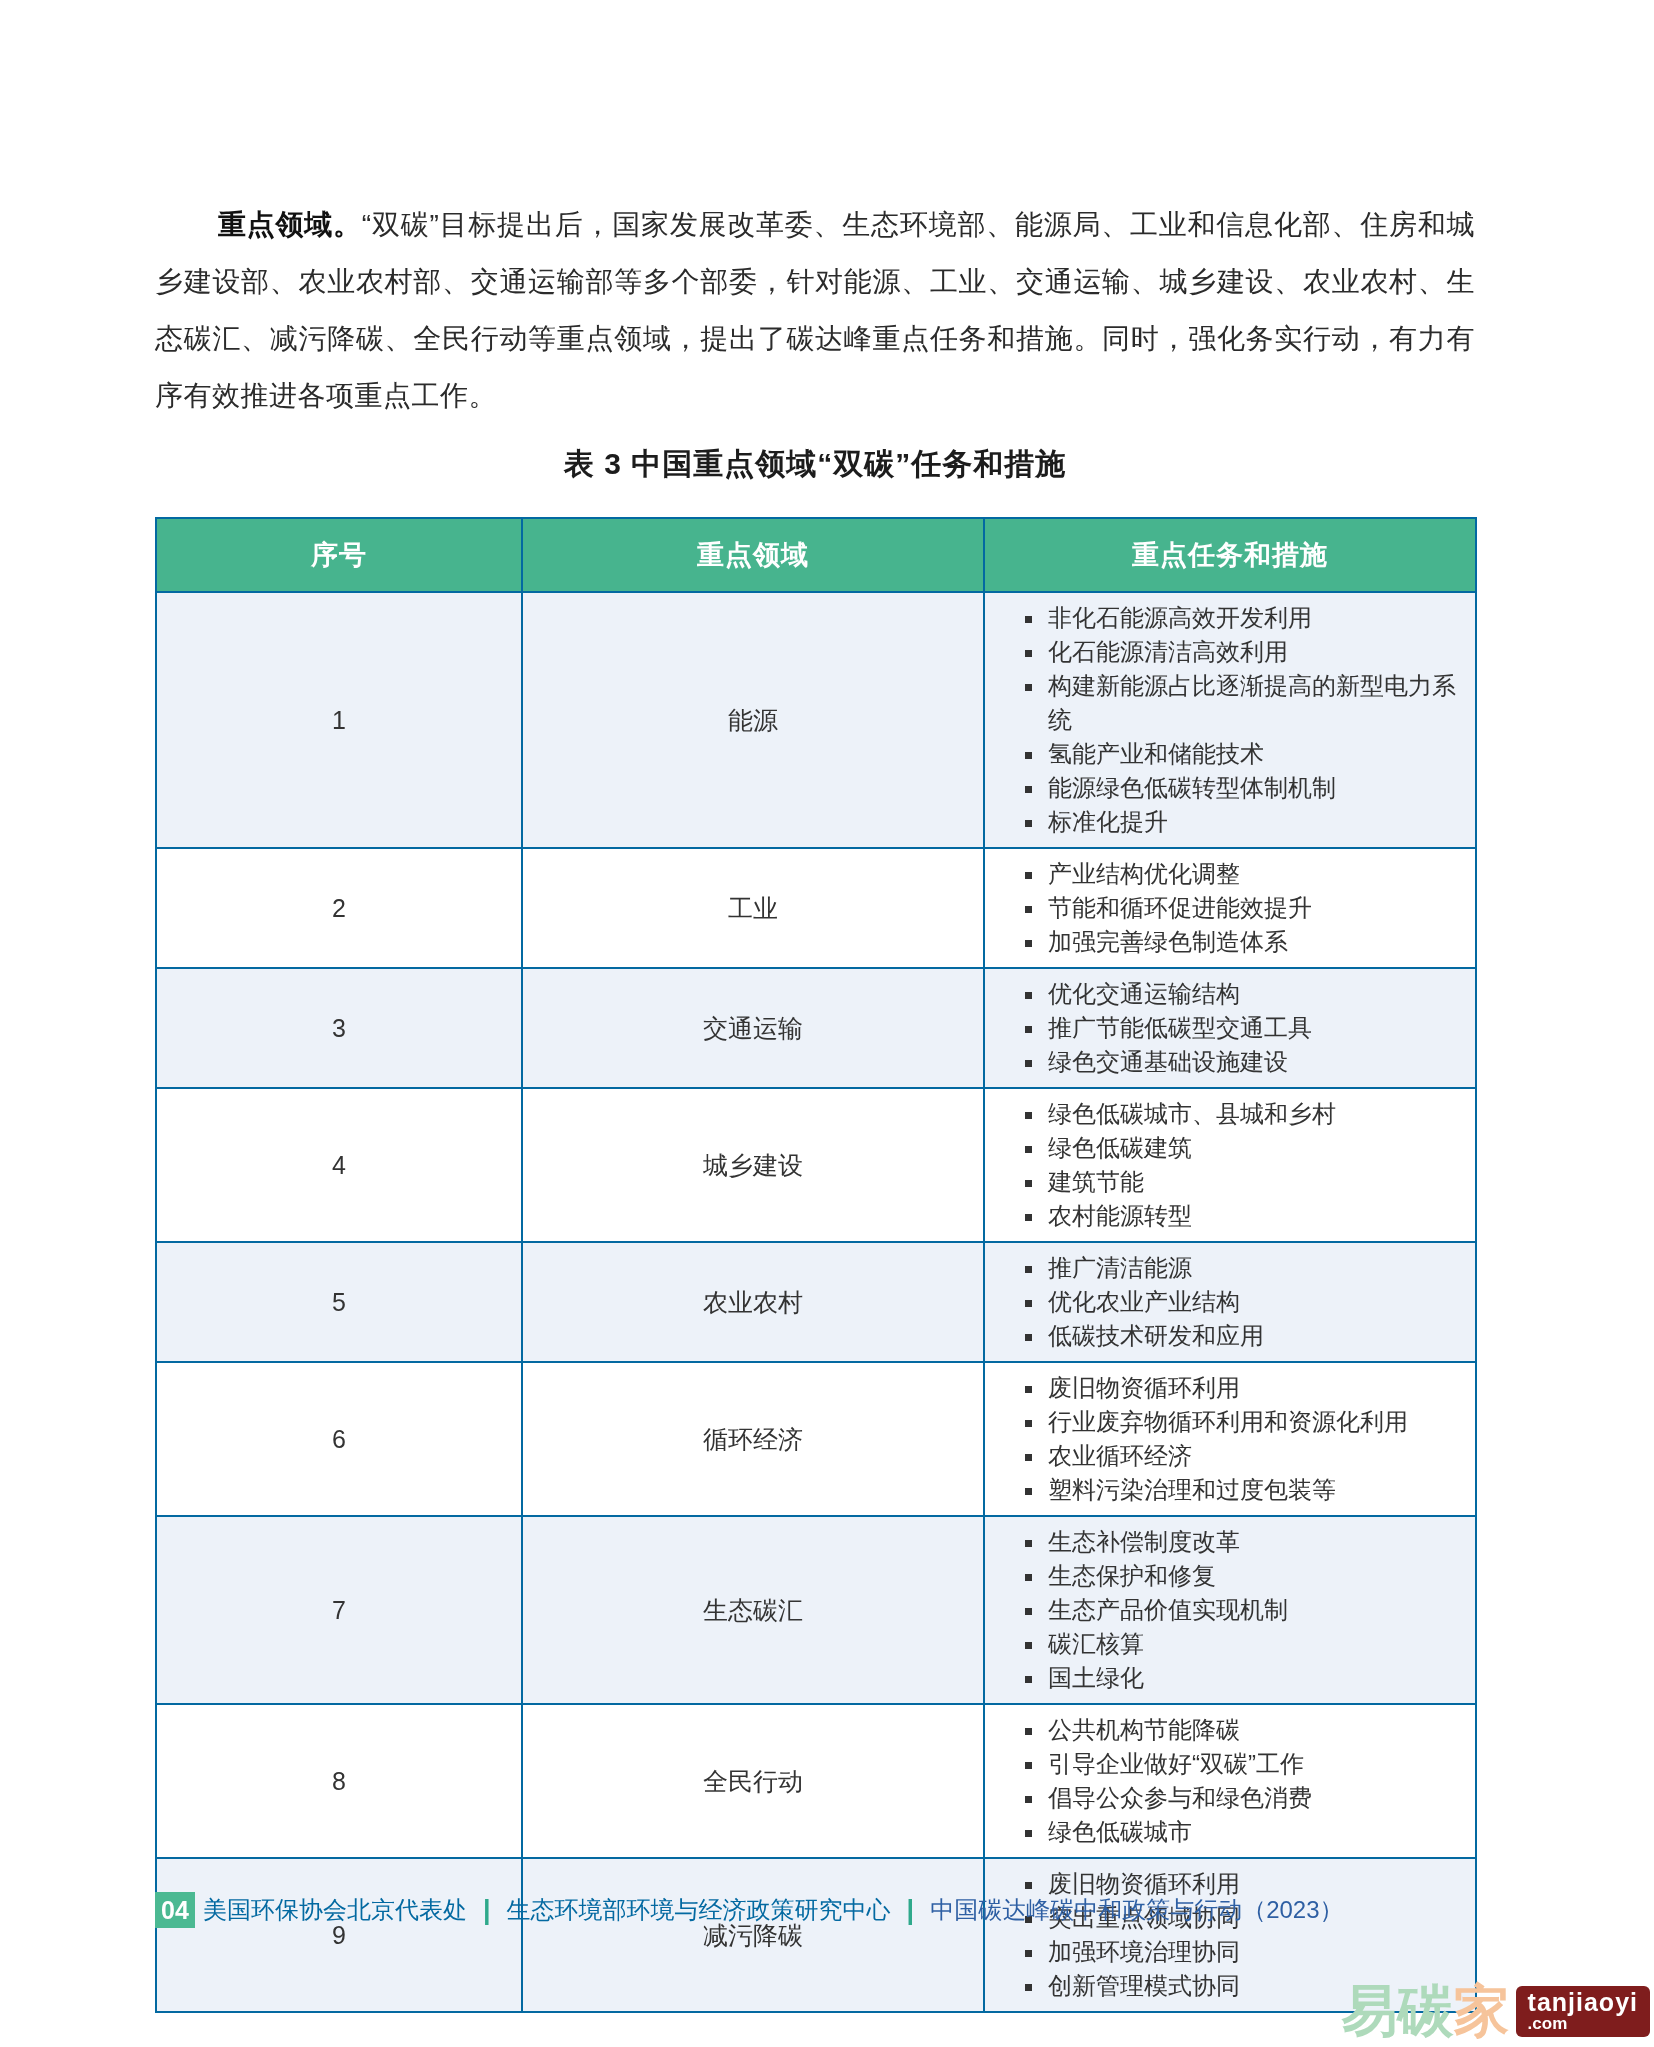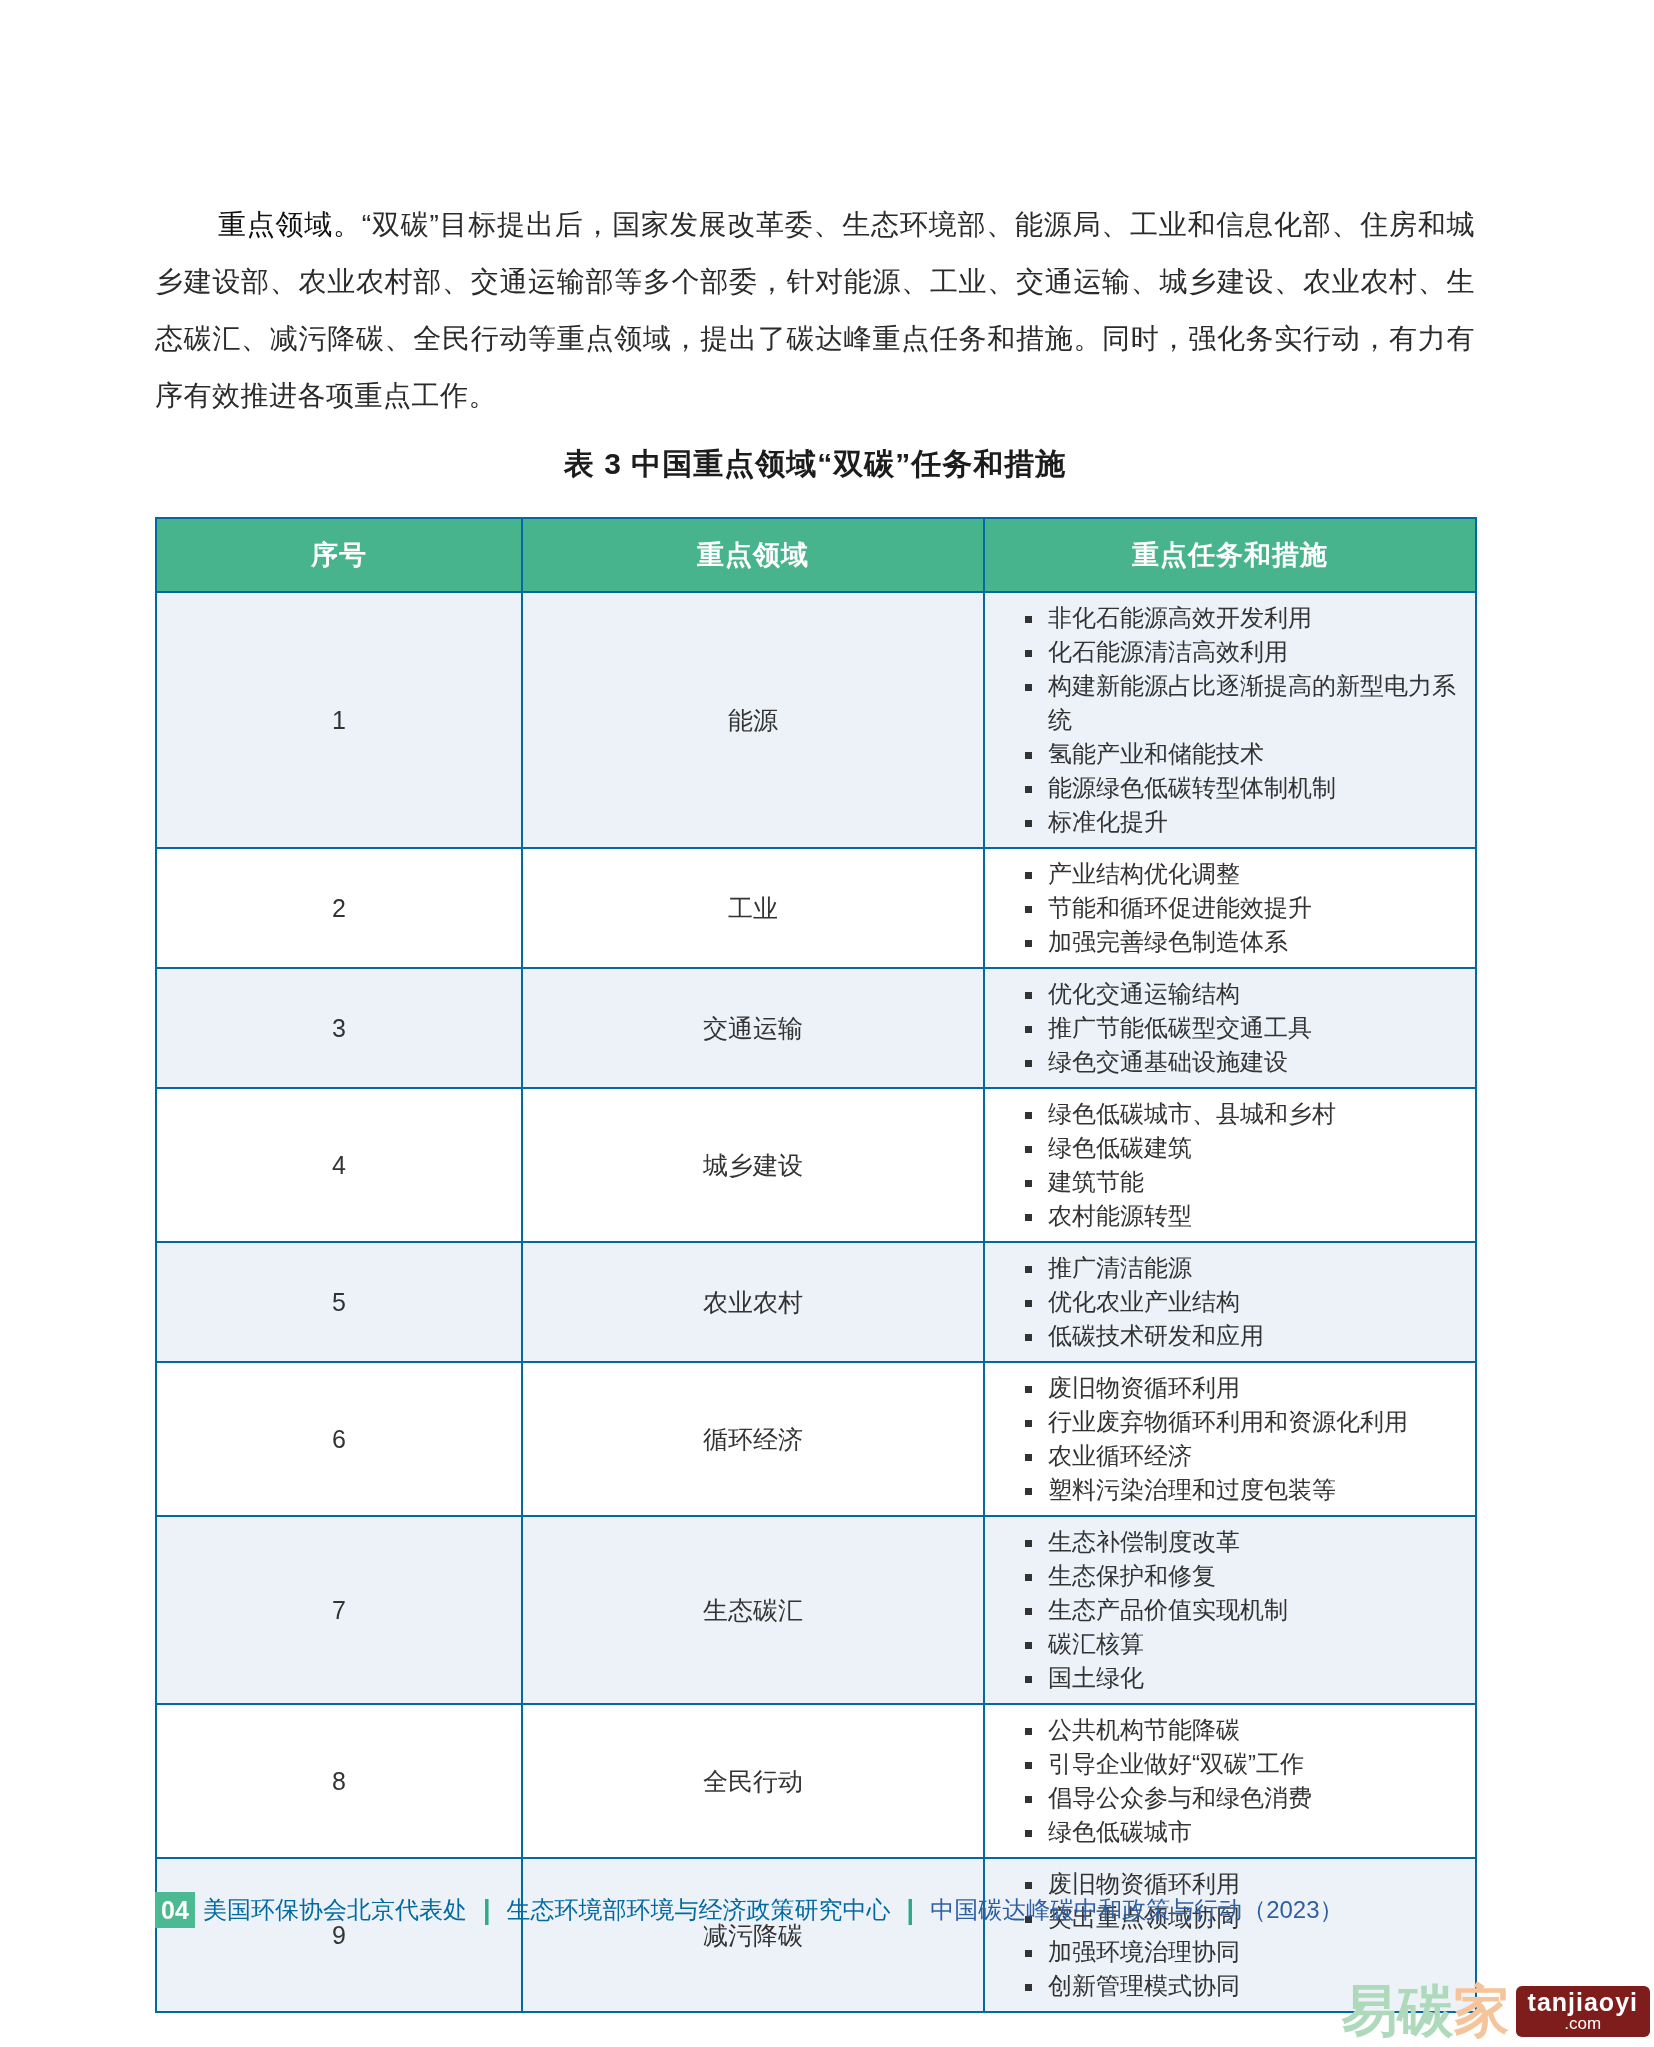--- a/index.html
+++ b/index.html
@@ -9,21 +9,21 @@
     color:#2b2b2b;
   }
   .page{position:relative;width:1654px;height:2047px;overflow:hidden;background:#ffffff;}
 
   
   .para{
     position:absolute;left:155px;top:168px;width:1320px;
     font-size:28px;line-height:57px;text-align:justify;
     color:#2b2b2b;text-indent:63px;letter-spacing:0.5px;
   }
-  .para .lead{font-weight:normal;color:#111;}
+  .para .lead{font-weight:bold;color:#111;}
 
   
   .table-title{
     position:absolute;left:155px;top:444px;width:1320px;
     text-align:center;font-size:30px;font-weight:bold;color:#1c1c1c;
     letter-spacing:1px;
   }
 
   
   table.key-table{
@@ -76,21 +76,21 @@
     font-size:56px;font-weight:bold;line-height:56px;
   }
   .wm-green{color:#AEDABB;}
   .wm-orange{color:#F6C49B;}
   .watermark .badge{
     background:#7f1d1d;border-radius:6px;
     margin-left:6px;margin-bottom:2px;
     padding:3px 12px 5px 12px;color:#ffffff;text-align:center;
   }
   .badge .b1{font-size:25px;font-weight:bold;line-height:26px;letter-spacing:1px;}
-  .badge .b2{font-size:17px;font-weight:normal;line-height:17px;text-align:center;}
+  .badge .b2{font-size:17px;font-weight:bold;line-height:17px;text-align:left;}
 </style>
 </head>
 <body>
 
 <div class="page">
 
   <p class="para"><span class="lead">重点领域。</span><span>“双碳”目标提出后，国家发展改革委、生态环境部、能源局、工业和信息化部、住房和城乡建设部、农业农村部、交通运输部等多个部委，针对能源、工业、交通运输、城乡建设、农业农村、生态碳汇、减污降碳、全民行动等重点领域，提出了碳达峰重点任务和措施。同时，强化务实行动，有力有序有效推进各项重点工作。</span></p>
 
   <div class="table-title">表 3  中国重点领域“双碳”任务和措施</div>
 

